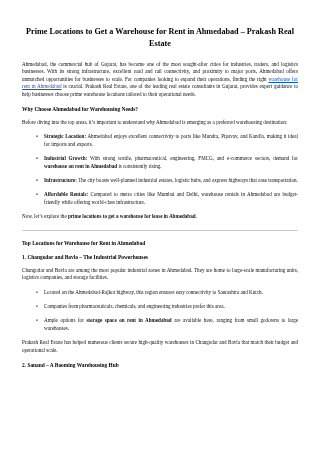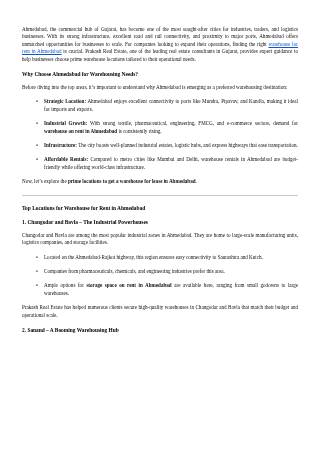--- a/index.html
+++ b/index.html
@@ -82,20 +82,21 @@
     border: 0;
     border-top: 1px solid #c9c9c9;
     margin: 9px 0 8px 0;
   }
 </style>
 </head>
 <body>
 
 <div class="page">
 
+  <h1 class="doc-title">Prime Locations to Get a Warehouse for Rent in Ahmedabad – Prakash Real Estate</h1>
 
   <p class="body-text"><span>Ahmedabad, the commercial hub of Gujarat, has become one of the most sought-after cities for industries, traders, and logistics businesses. With its strong infrastructure, excellent road and rail connectivity, and proximity to major ports, Ahmedabad offers unmatched opportunities for businesses to scale. For companies looking to expand their operations, finding the right </span><a class="link" href="#">warehouse for rent in Ahmedabad</a><span> is crucial. Prakash Real Estate, one of the leading real estate consultants in Gujarat, provides expert guidance to help businesses choose prime warehouse locations tailored to their operational needs.</span></p>
 
   <h2 class="h2">Why Choose Ahmedabad for Warehousing Needs?</h2>
 
   <p class="body-text">Before diving into the top areas, it’s important to understand why Ahmedabad is emerging as a preferred warehousing destination:</p>
 
   <ul class="bullets">
     <li><b>Strategic Location:</b><span> Ahmedabad enjoys excellent connectivity to ports like Mundra, Pipavav, and Kandla, making it ideal for imports and exports.</span></li>
     <li><b>Industrial Growth:</b><span> With strong textile, pharmaceutical, engineering, FMCG, and e-commerce sectors, demand for </span><b>warehouse on rent in Ahmedabad</b><span> is consistently rising.</span></li>

